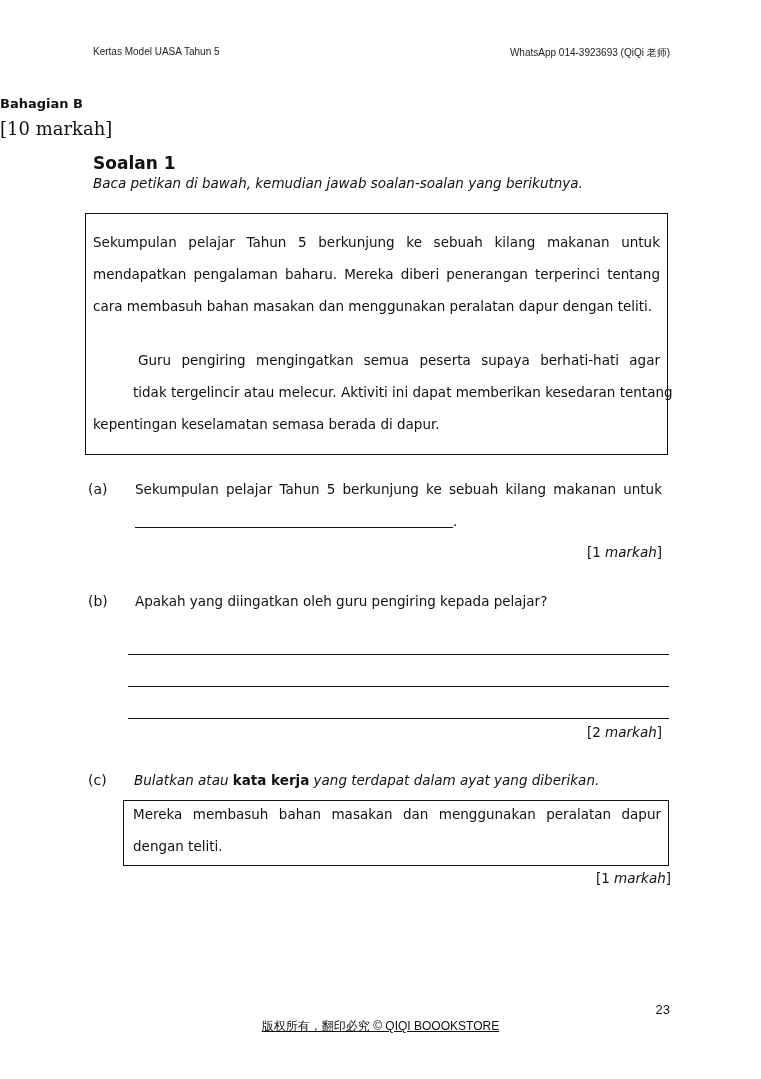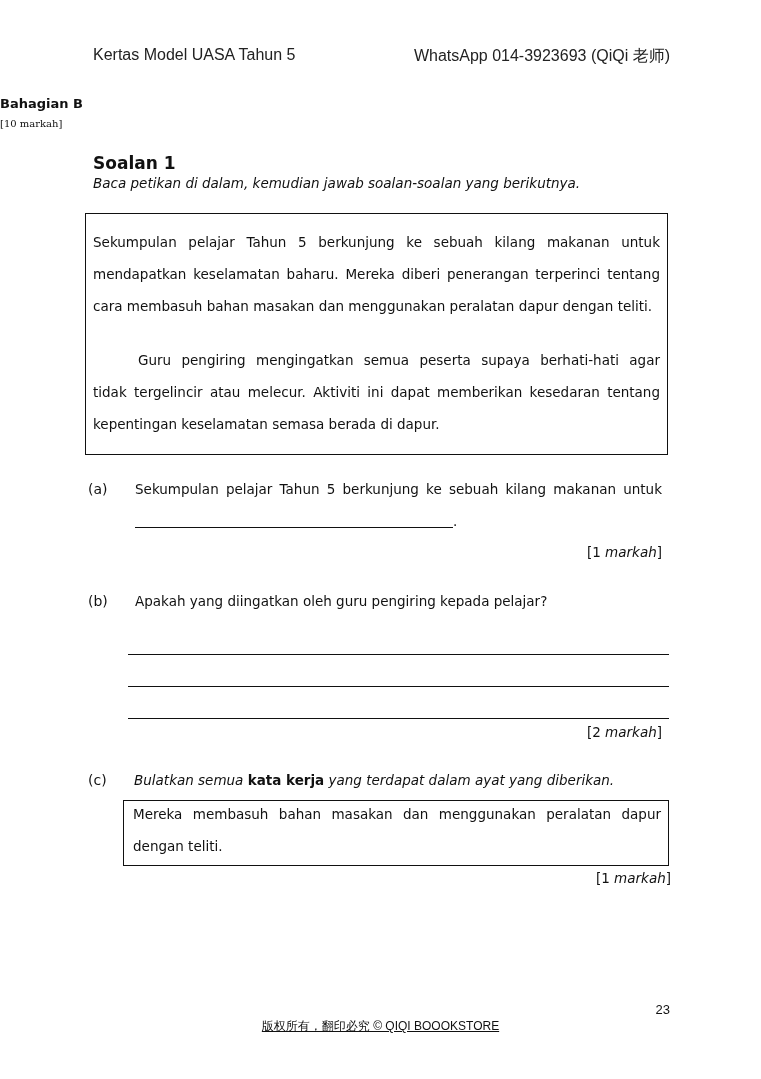--- a/index.html
+++ b/index.html
@@ -1,67 +1,67 @@
 <!DOCTYPE html>
 <html><head>
 <meta charset="utf-8">
 <style>
   html, body { margin:0; padding:0; background:#ffffff; }
   body { width:761px; height:1079px; position:relative; overflow:hidden; color:#111; font-family:"DejaVu Sans", sans-serif; }
   .abs { position:absolute; }
-  .hdr { font-family:"Liberation Sans", sans-serif; font-size:16px; color:#222; top:46px; }
+  .hdr { font-family:"Liberation Sans", sans-serif; font-size:10px; color:#222; top:46px; }
   .title { left:0; width:761px; font-size:13px; }
   .bold { font-weight:bold; }
   .ital { font-style:italic; }
   .body13 { font-size:13.5px; }
   .passage { left:85px; top:213px; width:583px; height:242px; border:1.5px solid #111; box-sizing:border-box; }
   .pline { position:absolute; left:7px; right:7px; font-size:13.5px; text-align:justify; text-align-last:justify; white-space:nowrap; }
   .pline.last { text-align-last:left; }
   .qlabel { left:88px; font-size:14px; }
   .line { position:absolute; height:0; border-top:1.2px solid #111; }
   .mark { font-size:13.5px; }
   .sentbox { left:123px; top:800px; width:546px; height:66px; border:1.5px solid #111; box-sizing:border-box; }
   .footer { font-size:12px; }
 </style>
 </head>
 <body>
 
 <div class="abs hdr" style="left:93px;">Kertas Model UASA Tahun 5</div>
 <div class="abs hdr" style="right:91px;">WhatsApp 014-3923693 (QiQi 老师)</div>
 
 <div class="abs title bold" style="top:96px;">Bahagian B</div>
-<div class="abs title" style="top:118px; font-family:'DejaVu Serif', serif; font-size:10px;">[10 markah]</div>
+<div class="abs title" style="top:118px; font-family:'DejaVu Serif', serif; font-size:18px;">[10 markah]</div>
 
 <div class="abs bold" style="left:93px; top:153px; font-size:17px;">Soalan 1</div>
-<div class="abs ital body13" style="left:93px; top:175px;">Baca petikan di dalam, kemudian jawab soalan-soalan yang berikutnya.</div>
+<div class="abs ital body13" style="left:93px; top:175px;">Baca petikan di bawah, kemudian jawab soalan-soalan yang berikutnya.</div>
 
 <div class="abs passage">
   <div class="pline" style="top:20px;">Sekumpulan pelajar Tahun 5 berkunjung ke sebuah kilang makanan untuk</div>
-  <div class="pline" style="top:52px;">mendapatkan keselamatan baharu. Mereka diberi penerangan terperinci tentang</div>
+  <div class="pline" style="top:52px;">mendapatkan pengalaman baharu. Mereka diberi penerangan terperinci tentang</div>
   <div class="pline last" style="top:84px;">cara membasuh bahan masakan dan menggunakan peralatan dapur dengan teliti.</div>
   <div class="pline" style="top:138px; left:52px;">Guru pengiring mengingatkan semua peserta supaya berhati-hati agar</div>
-  <div class="pline" style="top:170px;">tidak tergelincir atau melecur. Aktiviti ini dapat memberikan kesedaran tentang</div>
+  <div class="pline" style="top:170px;margin-left:40px;">tidak tergelincir atau melecur. Aktiviti ini dapat memberikan kesedaran tentang</div>
   <div class="pline last" style="top:202px;">kepentingan keselamatan semasa berada di dapur.</div>
 </div>
 
 <div class="abs qlabel" style="top:481px;">(a)</div>
 <div class="abs body13" style="left:135px; top:481px; width:527px; text-align:justify; text-align-last:justify; white-space:nowrap;">Sekumpulan pelajar Tahun 5 berkunjung ke sebuah kilang makanan untuk</div>
 <div class="line" style="left:135px; top:527px; width:318px;"></div>
 <div class="abs body13" style="left:453px; top:513px;">.</div>
 <div class="abs mark" style="right:99px; top:544px;"><span>[1 </span><span class="ital">markah</span><span>]</span></div>
 
 <div class="abs qlabel" style="top:593px;">(b)</div>
 <div class="abs body13" style="left:135px; top:593px;">Apakah yang diingatkan oleh guru pengiring kepada pelajar?</div>
 <div class="line" style="left:128px; top:654px; width:541px;"></div>
 <div class="line" style="left:128px; top:686px; width:541px;"></div>
 <div class="line" style="left:128px; top:718px; width:541px;"></div>
 <div class="abs mark" style="right:99px; top:724px;"><span>[2 </span><span class="ital">markah</span><span>]</span></div>
 
 <div class="abs qlabel" style="top:772px;">(c)</div>
-<div class="abs body13 ital" style="left:134px; top:772px;"><span>Bulatkan semua </span><span class="bold" style="font-style:normal;">kata kerja</span><span> yang terdapat dalam ayat yang diberikan.</span></div>
+<div class="abs body13 ital" style="left:134px; top:772px;"><span>Bulatkan atau </span><span class="bold" style="font-style:normal;">kata kerja</span><span> yang terdapat dalam ayat yang diberikan.</span></div>
 <div class="abs sentbox">
   <div class="pline" style="top:5px; left:9px; right:7px;">Mereka membasuh bahan masakan dan menggunakan peralatan dapur</div>
   <div class="pline last" style="top:37px; left:9px; right:7px;">dengan teliti.</div>
 </div>
 <div class="abs mark" style="right:90px; top:870px;"><span>[1 </span><span class="ital">markah</span><span>]</span></div>
 
 <div class="abs footer" style="right:91px; top:1002px; font-family:'Liberation Sans', sans-serif; font-size:13px;">23</div>
 <div class="abs footer" style="left:0; width:761px; text-align:center; top:1018px; font-family:'Liberation Sans', sans-serif;text-decoration:underline;">版权所有，翻印必究 © QIQI BOOOKSTORE</div>
 
 </body></html>

